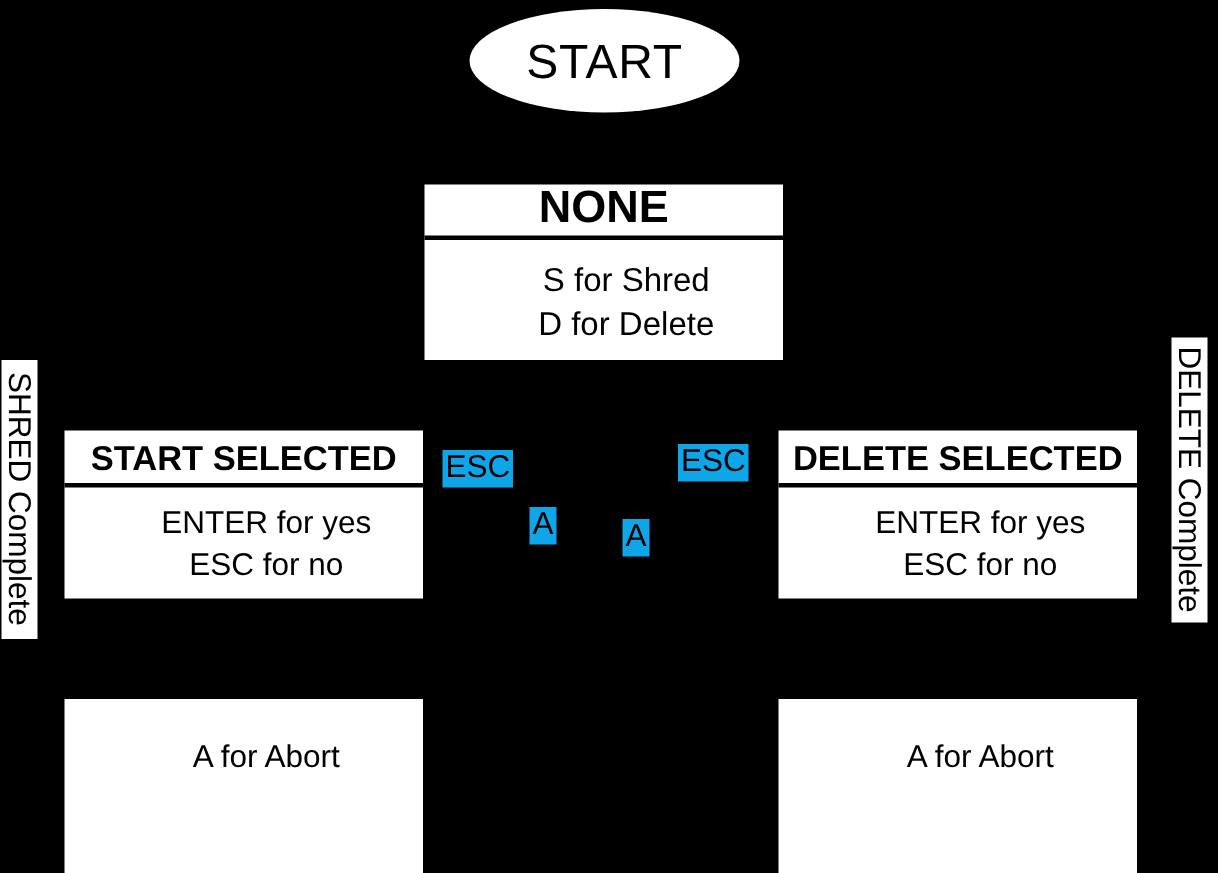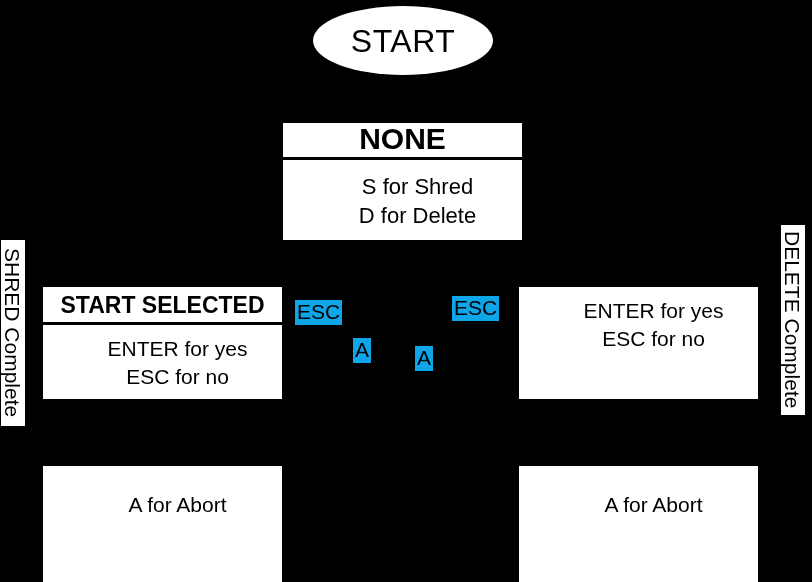--- a/index.html
+++ b/index.html
@@ -135,20 +135,21 @@
 
   <div class="state-box" id="box-shred-sel">
     <div class="state-title">START SELECTED</div>
     <div class="state-body">
       <span class="line">ENTER for yes</span>
       <span class="line">ESC for no</span>
     </div>
   </div>
 
   <div class="state-box" id="box-delete-sel">
+    <div class="state-title">DELETE SELECTED</div>
     <div class="state-body">
       <span class="line">ENTER for yes</span>
       <span class="line">ESC for no</span>
     </div>
   </div>
 
   <div class="state-box" id="box-shred-active">
     <div class="state-body">
       <span class="line">A for Abort</span>
     </div>

